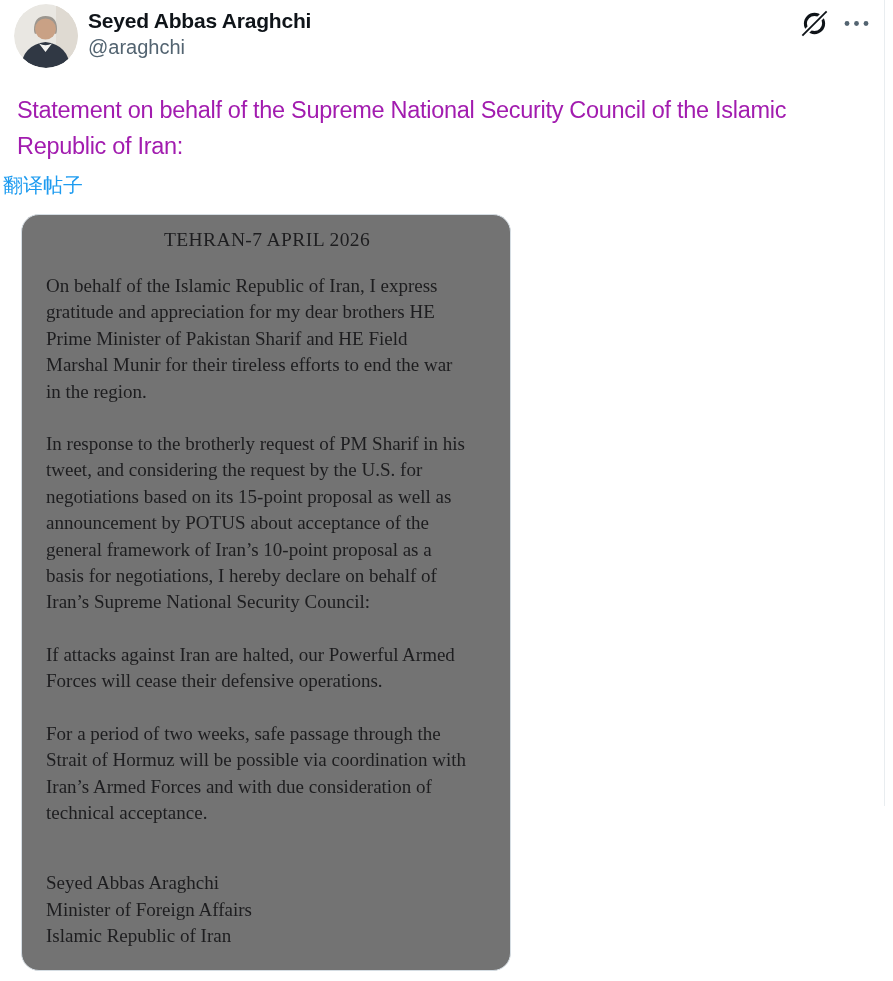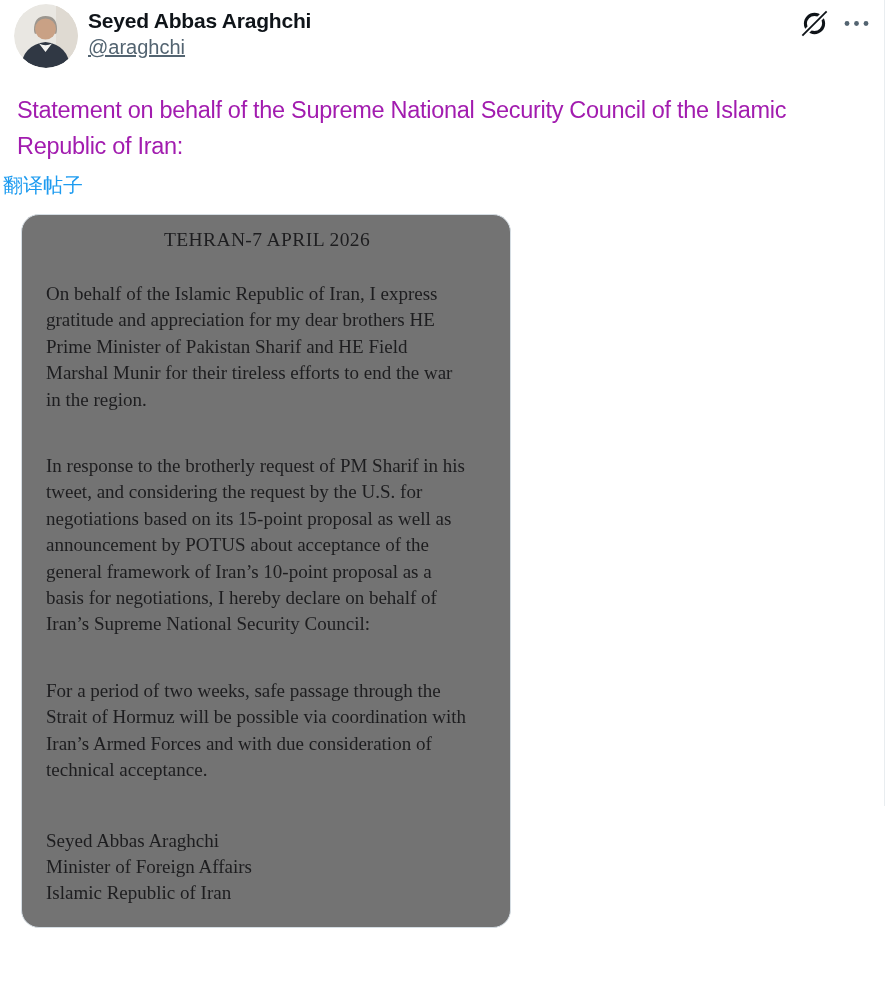--- a/index.html
+++ b/index.html
@@ -41,21 +41,20 @@
     font-weight: 700;
     color: #0f1419;
     letter-spacing: -0.2px;
     cursor: pointer;
   }
   .handle {
     font-size: 20px;
     line-height: 26px;
     color: #536471;
     cursor: pointer;
-    text-decoration: underline;
   }
   .header-actions {
     margin-left: auto;
     display: flex;
     align-items: flex-start;
     gap: 14px;
     padding-top: 6px;
   }
   .icon-btn {
     background: none;
@@ -99,24 +98,24 @@
     text-align: center;
     font-size: 19.5px;
     line-height: 26px;
     letter-spacing: 0.4px;
     color: #1d1d1f;
   }
   .doc-paragraph {
     white-space: pre-line;
     font-size: 19px;
     line-height: 26.4px;
-    margin-top: 40px;
-    color: #1d1d1f;
-  }
-  .doc-paragraph.first { margin-top: 28px; }
+    margin-top: 26px;
+    color: #1d1d1f;
+  }
+  .doc-paragraph.first { margin-top: 20px; }
   .doc-signature {
     white-space: pre-line;
     font-size: 19px;
     line-height: 26.4px;
     margin-top: 44px;
     color: #1d1d1f;
   }
 </style>
 </head>
 <body>
@@ -183,20 +182,22 @@
 Prime Minister of Pakistan Sharif and HE Field
 Marshal Munir for their tireless efforts to end the war
 in the region.</p>
       <p class="doc-paragraph">In response to the brotherly request of PM Sharif in his
 tweet, and considering the request by the U.S. for
 negotiations based on its 15-point proposal as well as
 announcement by POTUS about acceptance of the
 general framework of Iran’s 10-point proposal as a
 basis for negotiations, I hereby declare on behalf of
 Iran’s Supreme National Security Council:</p>
+      <p class="doc-paragraph">If attacks against Iran are halted, our Powerful Armed
+Forces will cease their defensive operations.</p>
       <p class="doc-paragraph">For a period of two weeks, safe passage through the
 Strait of Hormuz will be possible via coordination with
 Iran’s Armed Forces and with due consideration of
 technical acceptance.</p>
       <p class="doc-signature">Seyed Abbas Araghchi
 Minister of Foreign Affairs
 Islamic Republic of Iran</p>
     </div>
 
   </div>

